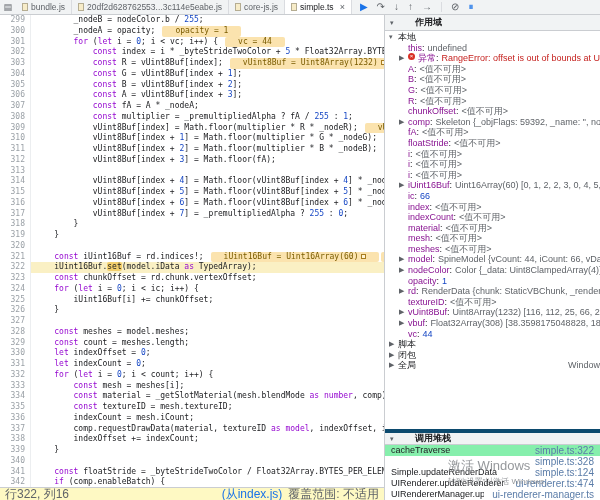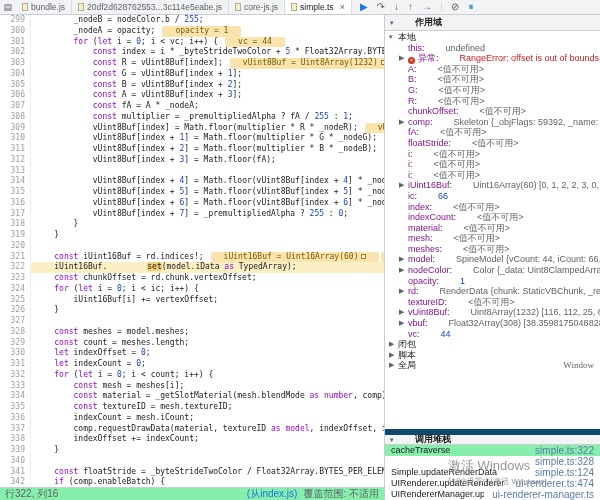--- a/index.html
+++ b/index.html
@@ -32,52 +32,52 @@
             border-right:1px solid #cacdd1; background:#fff; }
   .code-area { flex:1; overflow:hidden; font-family:"DejaVu Sans Mono", monospace;
                font-size:8px; }
   .code-row { display:flex; height:10.75px; line-height:10.75px; }
   .gutter-cell { width:31px; flex:none; text-align:right; padding-right:5px;
                  color:#9aa0a6; background:#fff; border-right:1px solid #eceef0; }
   .code-text { flex:1; overflow:hidden; white-space:pre; padding-left:4px; }
   .code-text.paused { background:#faf0c4; }
   .kw  { color:#9508d0; }
   .num { color:#1546c4; }
-  .exec { background:#f3cf6d; border-radius:2px;margin-left:40px; }
+  .exec { background:#f3cf6d; border-radius:2px; }
   .badge { display:inline-block; background:#fbe3ae; color:#7a5c00; border-radius:2px;
            padding:0 13px; margin-left:7px; white-space:pre; }
   .badge + .badge { margin-left:2px; }
   .badge-box { display:inline-block; width:5px; height:5px; border:1px solid #a87c1f;
                background:#fff3d0; margin-left:3px; }
 
   
-  .statusbar { height:13px; flex:none; background:#86efac; border-top:1px solid #cacdd1;
-               display:flex; align-items:center; padding:0 5px; font-size:10px; color:#5f6368; }
+  .statusbar { height:13px; flex:none; background:#fef9c3; border-top:1px solid #cacdd1;
+               display:flex; align-items:center; padding:0 5px; font-size:12px; color:#5f6368; }
   .sb-right { margin-left:auto; display:flex; gap:6px; align-items:center; }
   .sb-link { color:#1a73e8; }
 
   
   .sidebar { flex:1; min-width:0; display:flex; flex-direction:column; background:#fff; }
   .pane-header { height:16px; flex:none; background:#f1f3f4; border-bottom:1px solid #cacdd1;
                  display:flex; align-items:center; gap:16px; padding:0 5px; color:#202124;
                  font-weight:bold; font-size:9px; }
   .pane-header .twisty { font-weight:normal; }
   .scope-body { flex:1; overflow:hidden; padding-top:1px; }
-  .tree-row { height:10.6px; line-height:10.6px; display:flex; align-items:flex-end;
+  .tree-row { height:10.6px; line-height:10.6px; display:flex; align-items:flex-start;
               white-space:nowrap; overflow:hidden; padding-left:4px; }
   .tree-row.var { padding-left:14px; }
   .twisty { width:9px; flex:none; color:#5f6368; font-size:7px; }
   .vname { color:#881391; }
   .vcolon { color:#202124; margin-right:3px; }
-  .vval { color:#5f6368;margin-left:18px; }
+  .vval { color:#5f6368; }
   .vval.number { color:#1546c4; }
   .vval.error { color:#c5221f; }
   .err-dot { width:7px; height:7px; flex:none; border-radius:50%; background:#d93025;
              color:#fff; font-size:6px; line-height:7px; text-align:center; margin-right:3px; }
-  .scope-right { margin-left:auto; padding-right:6px; color:#5f6368;font-family:Liberation Serif, serif; }
+  .scope-right { margin-left:auto; color:#5f6368; }
 
   .callstack { flex:none; }
   .cs-row { height:11px; line-height:11px; display:flex; align-items:center;
             padding:0 6px; white-space:nowrap; overflow:hidden; }
   .cs-row.active { background:#86efac; }
   .cs-fn { overflow:hidden; text-overflow:clip; }
   .cs-loc { margin-left:auto; padding-left:8px; flex:none; color:#5a7ca8; font-size:10px; }
 
   
   .watermark { position:absolute; left:448px; bottom:13px; color:#8a8d91; opacity:.9;
@@ -226,21 +226,21 @@
           <div class="code-row">
             <div class="gutter-cell">323</div>
             <div class="code-text">    <span class="kw">const</span> chunkOffset = rd.chunk.vertexOffset;</div>
           </div>
           <div class="code-row">
             <div class="gutter-cell">324</div>
             <div class="code-text">    <span class="kw">for</span> (<span class="kw">let</span> i = <span class="num">0</span>; i &lt; ic; i++) {</div>
           </div>
           <div class="code-row">
             <div class="gutter-cell">325</div>
-            <div class="code-text">        iUint16Buf[i] += vertexOffset;</div>
+            <div class="code-text">        iUint16Buf[i] += chunkOffset;</div>
           </div>
           <div class="code-row">
             <div class="gutter-cell">326</div>
             <div class="code-text">    }</div>
           </div>
           <div class="code-row">
             <div class="gutter-cell">327</div>
             <div class="code-text"></div>
           </div>
           <div class="code-row">
@@ -487,35 +487,35 @@
             <span class="vval plain">Float32Array(308) [38.3598175048828, 18.92</span>
           </div>
           <div class="tree-row var">
             <span class="twisty"></span>
             <span class="vname">vc</span>
             <span class="vcolon">:</span>
             <span class="vval number">44</span>
           </div>
           <div class="tree-row">
             <span class="twisty">▶</span>
+            <span>脚本</span>
+          </div>
+          <div class="tree-row">
+            <span class="twisty">▶</span>
             <span>闭包</span>
-          </div>
-          <div class="tree-row">
-            <span class="twisty">▶</span>
-            <span>脚本</span>
           </div>
           <div class="tree-row">
             <span class="twisty">▶</span>
             <span>全局</span>
             <span class="scope-right">Window</span>
           </div>
         </div>
 
       <div class="callstack">
-        <div class="pane-header" style="border-top:6px solid #0c4a6e;">
+        <div class="pane-header" style="border-top:4px solid #0c4a6e;">
           <span class="twisty">▾</span>
           <span>调用堆栈</span>
         </div>
         <div id="cs-rows">
             <div class="cs-row active">
               <span class="cs-fn">cacheTraverse</span>
               <span class="cs-loc">simple.ts:322</span>
             </div>
             <div class="cs-row">
               <span class="cs-loc">simple.ts:328</span>

